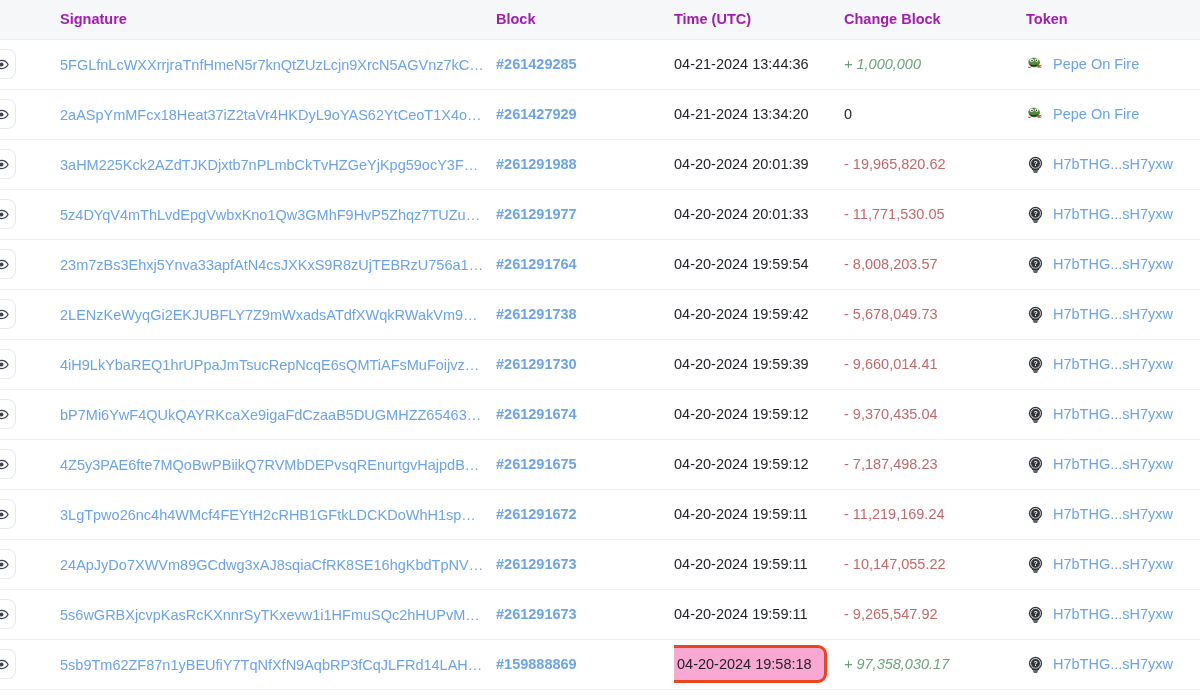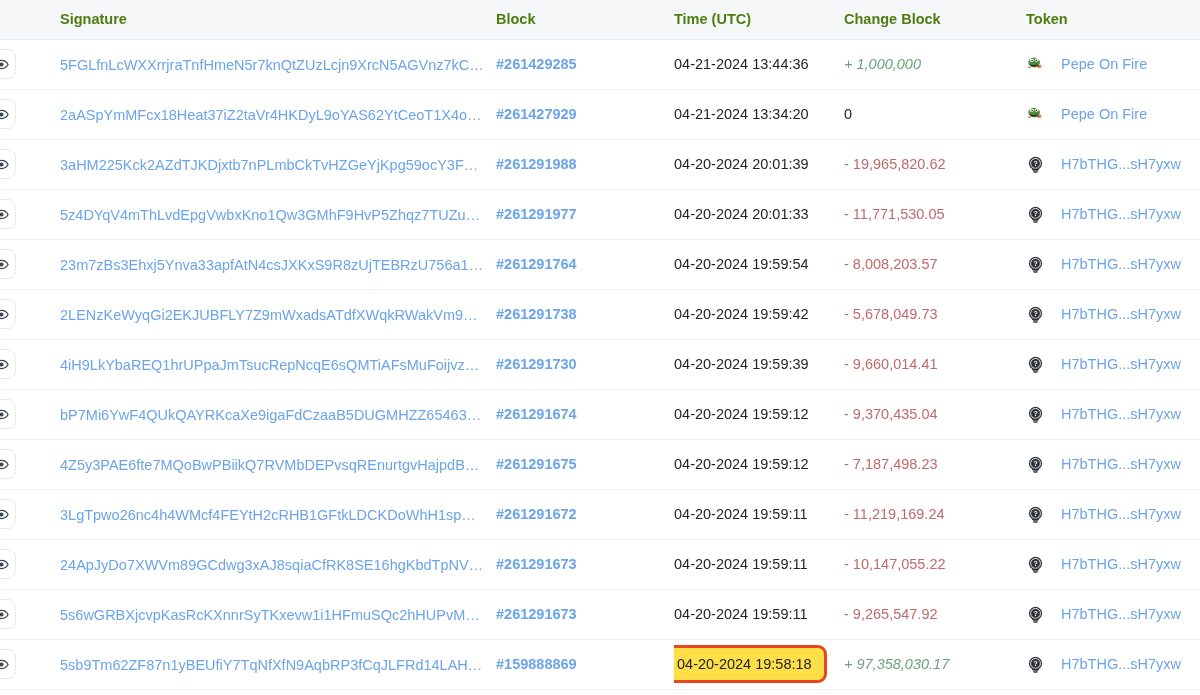--- a/index.html
+++ b/index.html
@@ -21,21 +21,21 @@
     width: 1200px;
     border-collapse: collapse;
     table-layout: fixed;
   }
   
   thead tr { background: #f6f7f8; height: 39px; }
   thead th {
     text-align: left;
     font-size: 14.5px;
     font-weight: bold;
-    color: #4d7c0f;
+    color: #a21caf;
     padding: 0;
     vertical-align: middle;
     border-bottom: 1px solid #eceef1;
     white-space: nowrap;
   }
   
   col.c-eye  { width: 30px; }
   col.c-sig  { width: 466px; }
   col.c-blk  { width: 178px; }
   col.c-time { width: 170px; }
@@ -104,31 +104,31 @@
   
   td.cell-time { color: #1d2026; font-size: 14.5px; position: relative; }
   .time-text { display: inline-block; }
   .time-highlight {
     display: inline-block;
     border: 3px solid #e8461f;
     border-radius: 9px;
     padding: 8px 12px 8px 12px;
     margin-left: -12px;
     margin-top: -1px;
-    background: #fde047;
+    background: #f9a8d4;
     position: relative;
     z-index: 4;
   }
   
   .amt-pos { color: #6aa37b; font-style: italic; }
   .amt-neg { color: #c26a6a; }
   .amt-zero { color: #1d2026; }
 
   
-  .tok-inner { display: flex; align-items: center; gap: 16px; }
+  .tok-inner { display: flex; align-items: center; gap: 8px; }
   .tok-link {
     color: #6ba4e8;
     text-decoration: none;
     font-size: 14.5px;
     cursor: pointer;
   }
   .tok-ico { width: 19px; height: 19px; flex: 0 0 19px; display:block; }
 
   .tok-ico.pepe { border-radius: 2px; }
 </style>

